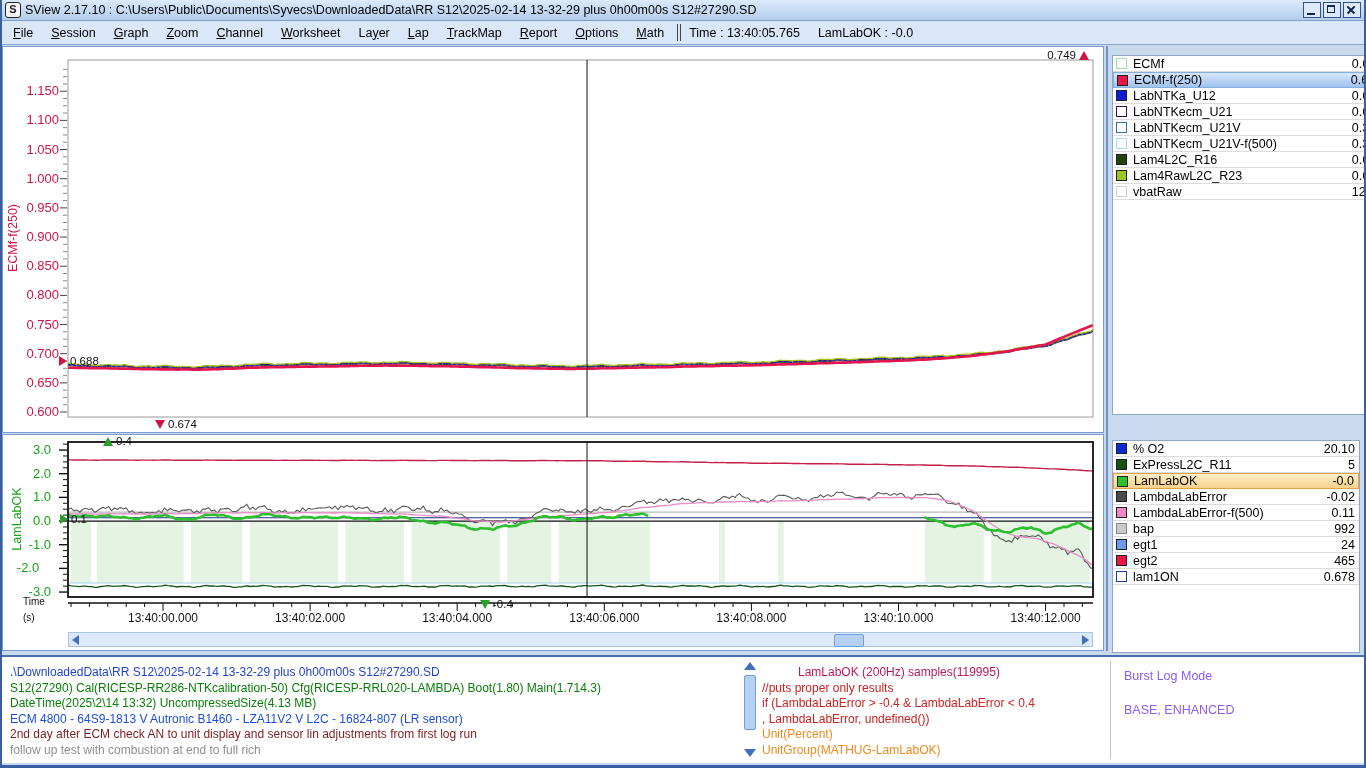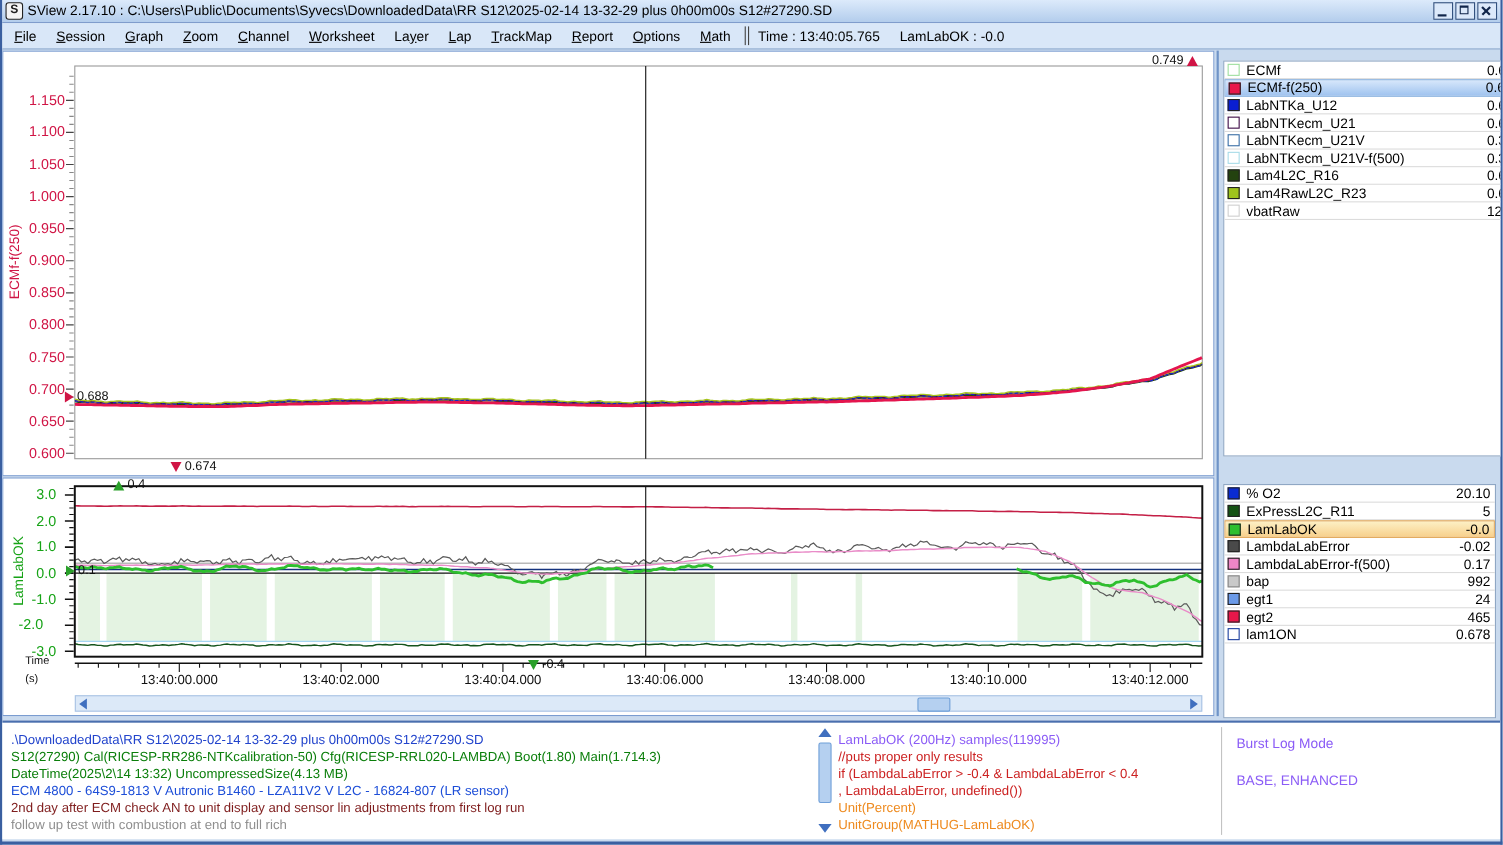--- a/index.html
+++ b/index.html
@@ -401,21 +401,21 @@
           <span class="val">-0.0</span>
         </div>
         <div class="chrow">
           <span class="sw" style="background:#4a4a4a;border:1.5px solid #222222;"></span>
           <span class="nm">LambdaLabError</span>
           <span class="val">-0.02</span>
         </div>
         <div class="chrow">
           <span class="sw" style="background:#ef86c6;border:1.5px solid #222222;"></span>
           <span class="nm">LambdaLabError-f(500)</span>
-          <span class="val">0.17</span>
+          <span class="val">0.11</span>
         </div>
         <div class="chrow">
           <span class="sw" style="background:#c9c9c9;border:1.5px solid #888888;"></span>
           <span class="nm">bap</span>
           <span class="val">992</span>
         </div>
         <div class="chrow">
           <span class="sw" style="background:#6b9ae8;border:1.5px solid #222222;"></span>
           <span class="nm">egt1</span>
           <span class="val">24</span>
@@ -443,21 +443,21 @@
     <div id="info-math"></div>
     <div id="info-divider"></div>
     <div id="info-right-title">Burst Log Mode</div>
     <div id="info-right-value">BASE, ENHANCED</div>
   <div class="info-line" style="left:8px;top:8px;color:#2244cc;">.\DownloadedData\RR S12\2025-02-14 13-32-29 plus 0h00m00s S12#27290.SD</div>
       <div class="info-line" style="left:8px;top:23.5px;color:#0a7e0a;">S12(27290) Cal(RICESP-RR286-NTKcalibration-50) Cfg(RICESP-RRL020-LAMBDA) Boot(1.80) Main(1.714.3)</div>
       <div class="info-line" style="left:8px;top:39px;color:#0a7e0a;">DateTime(2025\2\14 13:32) UncompressedSize(4.13 MB)</div>
       <div class="info-line" style="left:8px;top:54.5px;color:#1d4ed8;">ECM 4800 - 64S9-1813 V Autronic B1460 - LZA11V2 V L2C - 16824-807 (LR sensor)</div>
       <div class="info-line" style="left:8px;top:70px;color:#7f1d1d;">2nd day after ECM check AN to unit display and sensor lin adjustments from first log run</div>
       <div class="info-line" style="left:8px;top:85.5px;color:#8f8f8f;">follow up test with combustion at end to full rich</div>
-      <div class="info-line" style="left:760px;top:8px;color:#8b5cf6;">LamLabOK (200Hz) samples(119995)</div>
+      <div class="info-line" style="left:796px;top:8px;color:#be185d;">LamLabOK (200Hz) samples(119995)</div>
       <div class="info-line" style="left:760px;top:23.5px;color:#cc2222;">//puts proper only results</div>
       <div class="info-line" style="left:760px;top:39px;color:#cc2222;">if (LambdaLabError &gt; -0.4 &amp; LambdaLabError &lt; 0.4</div>
       <div class="info-line" style="left:760px;top:54.5px;color:#cc2222;">, LambdaLabError, undefined())</div>
       <div class="info-line" style="left:760px;top:70px;color:#ee8a1e;">Unit(Percent)</div>
       <div class="info-line" style="left:760px;top:85.5px;color:#ee8a1e;">UnitGroup(MATHUG-LamLabOK)</div>
     </div>
 
 </div>
 
 </body></html>

